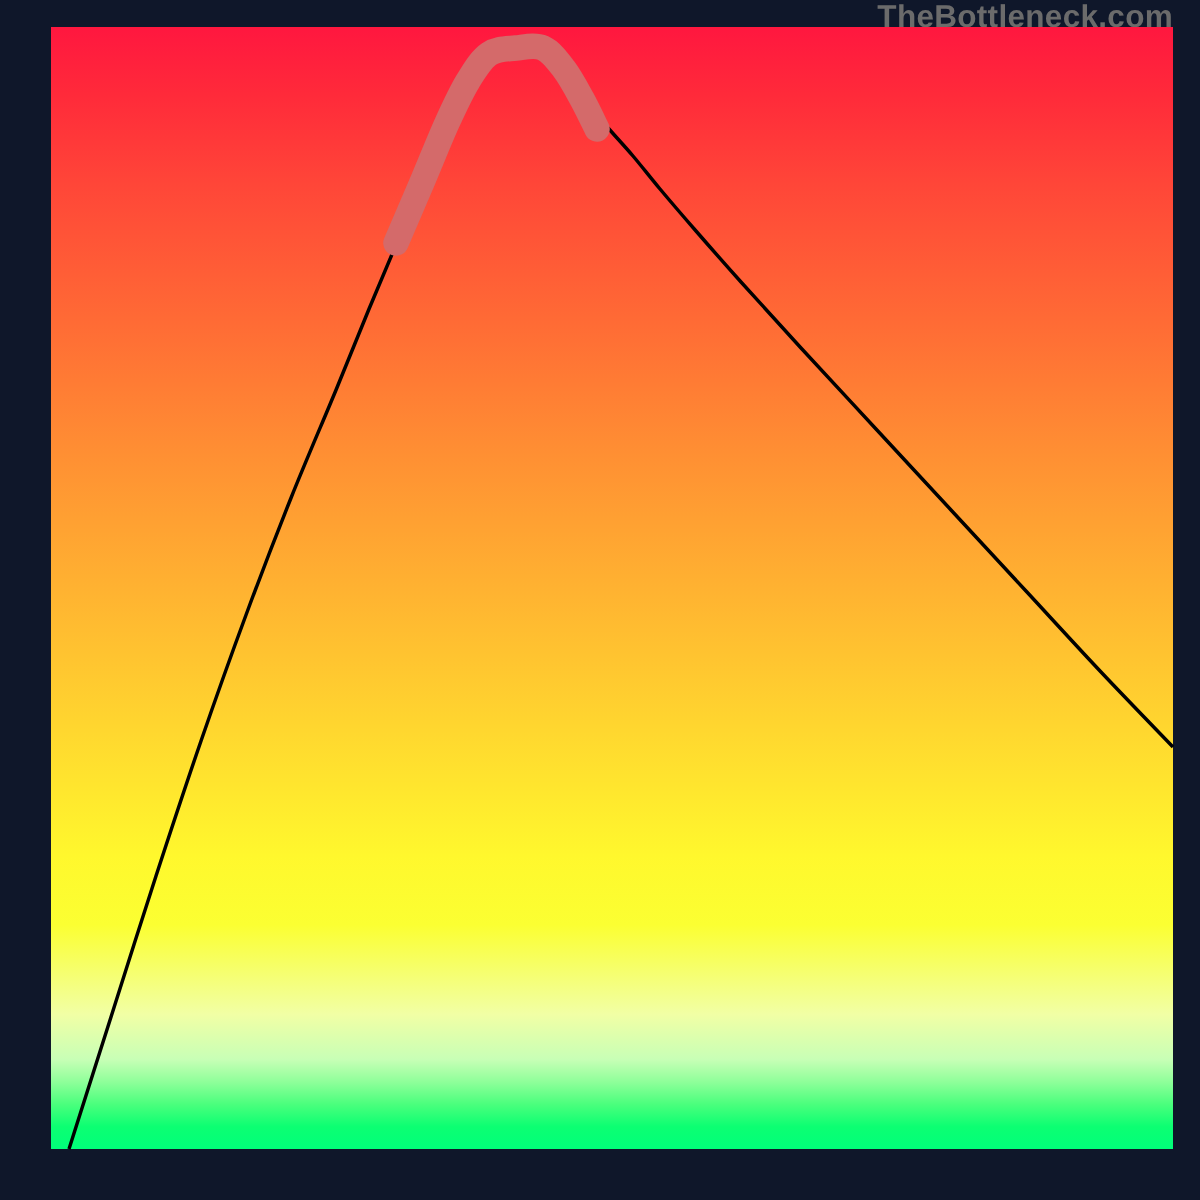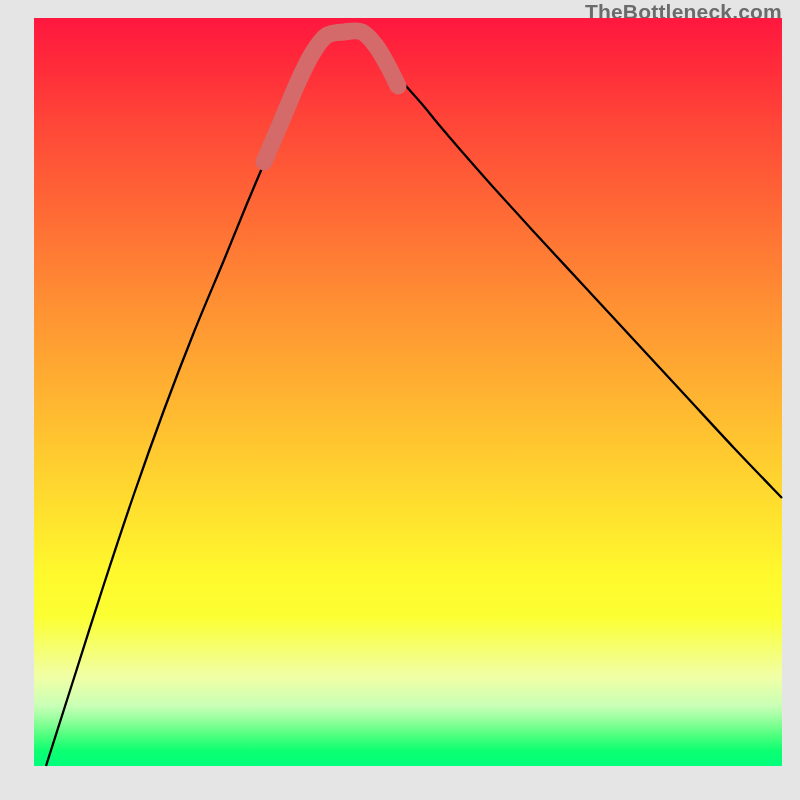--- a/index.html
+++ b/index.html
@@ -10,21 +10,21 @@
     background: #000;
     overflow: hidden;
     font-family: Arial, Helvetica, sans-serif;
   }
   .frame {
     position: absolute;
     left: 0;
     top: 0;
     width: 800px;
     height: 800px;
-    background: #e5e5e5;
+    background: #0f172a;
   }
   .plot-area {
     position: absolute;
     left: 34px;
     top: 18px;
     width: 748px;
     height: 748px;
     background: linear-gradient(to bottom,
       #ff173f 0%,
       #ff2a3a 6%,

